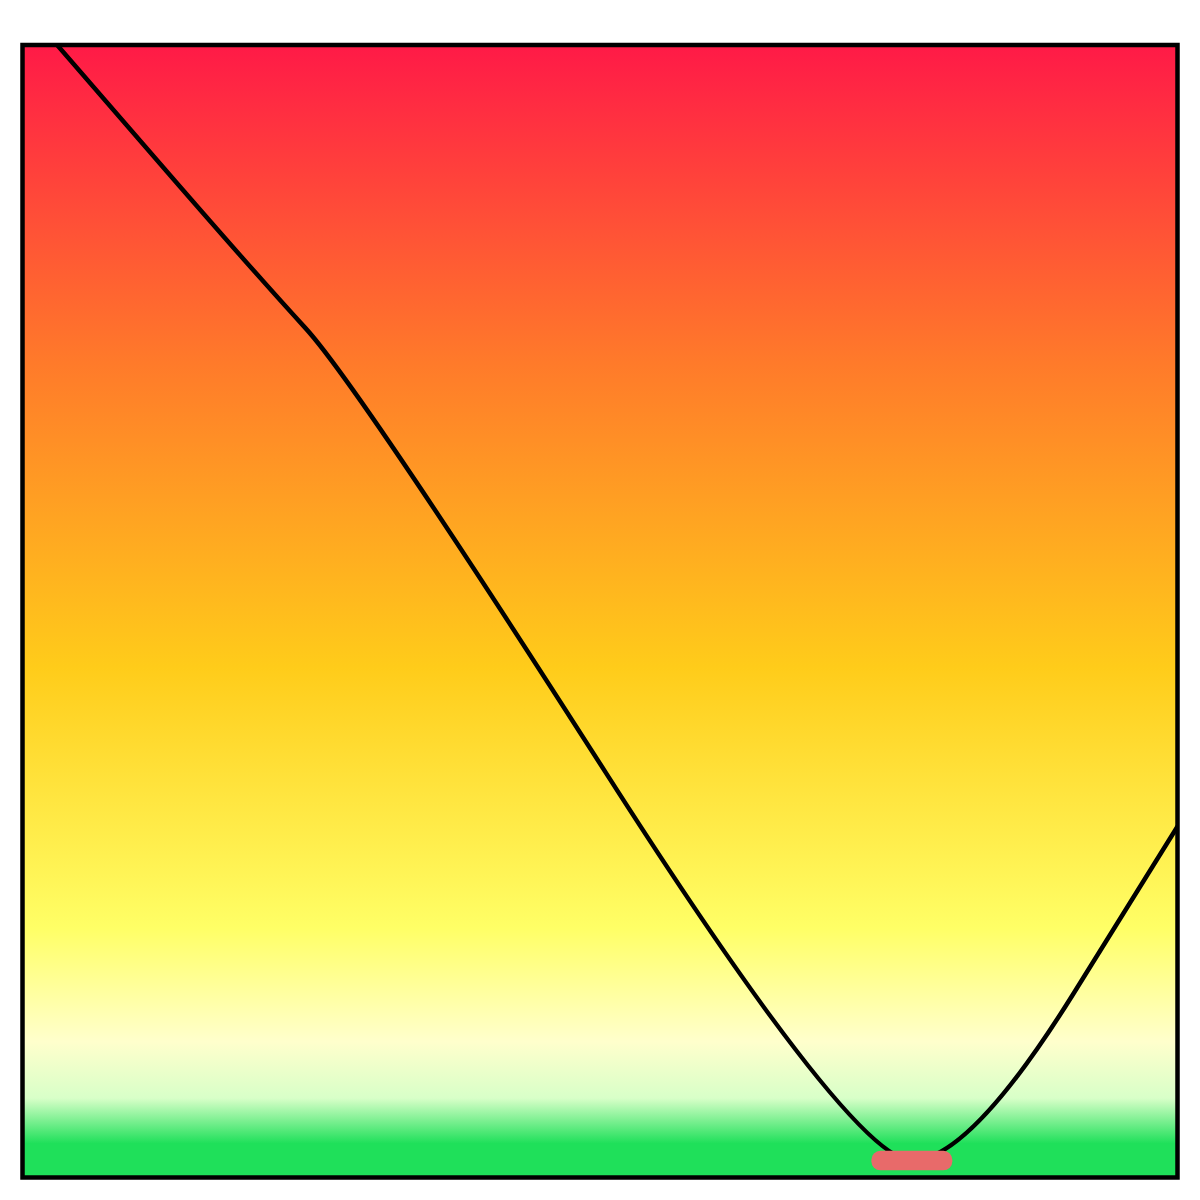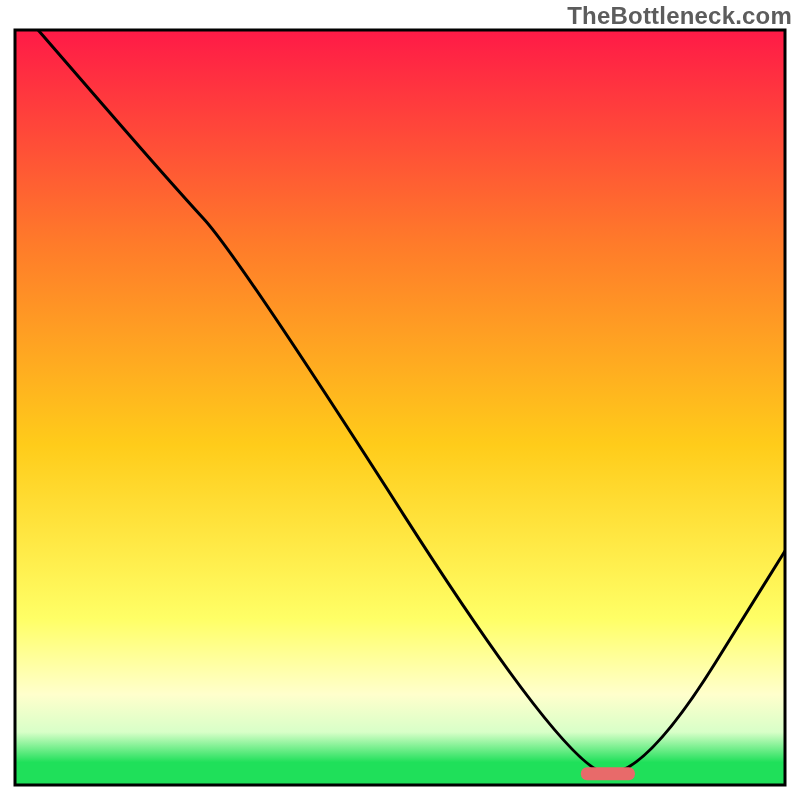--- a/index.html
+++ b/index.html
@@ -27,21 +27,20 @@
   }
   svg {
     display: block;
   }
 </style>
 </head>
 <body>
 
 <div class="stage">
 
-  <div class="watermark">TheBottleneck.com</div>
 
   <svg id="chart-svg" width="800" height="800" viewBox="0 0 800 800">
     <defs>
       <linearGradient id="bg-grad" x1="0" y1="0" x2="0" y2="1">
           <stop offset="0%" stop-color="#ff1a47"></stop>
           <stop offset="28%" stop-color="#ff7a2a"></stop>
           <stop offset="55%" stop-color="#ffcc1a"></stop>
           <stop offset="78%" stop-color="#ffff66"></stop>
           <stop offset="88%" stop-color="#ffffcc"></stop>
           <stop offset="93%" stop-color="#d8ffc8"></stop>

